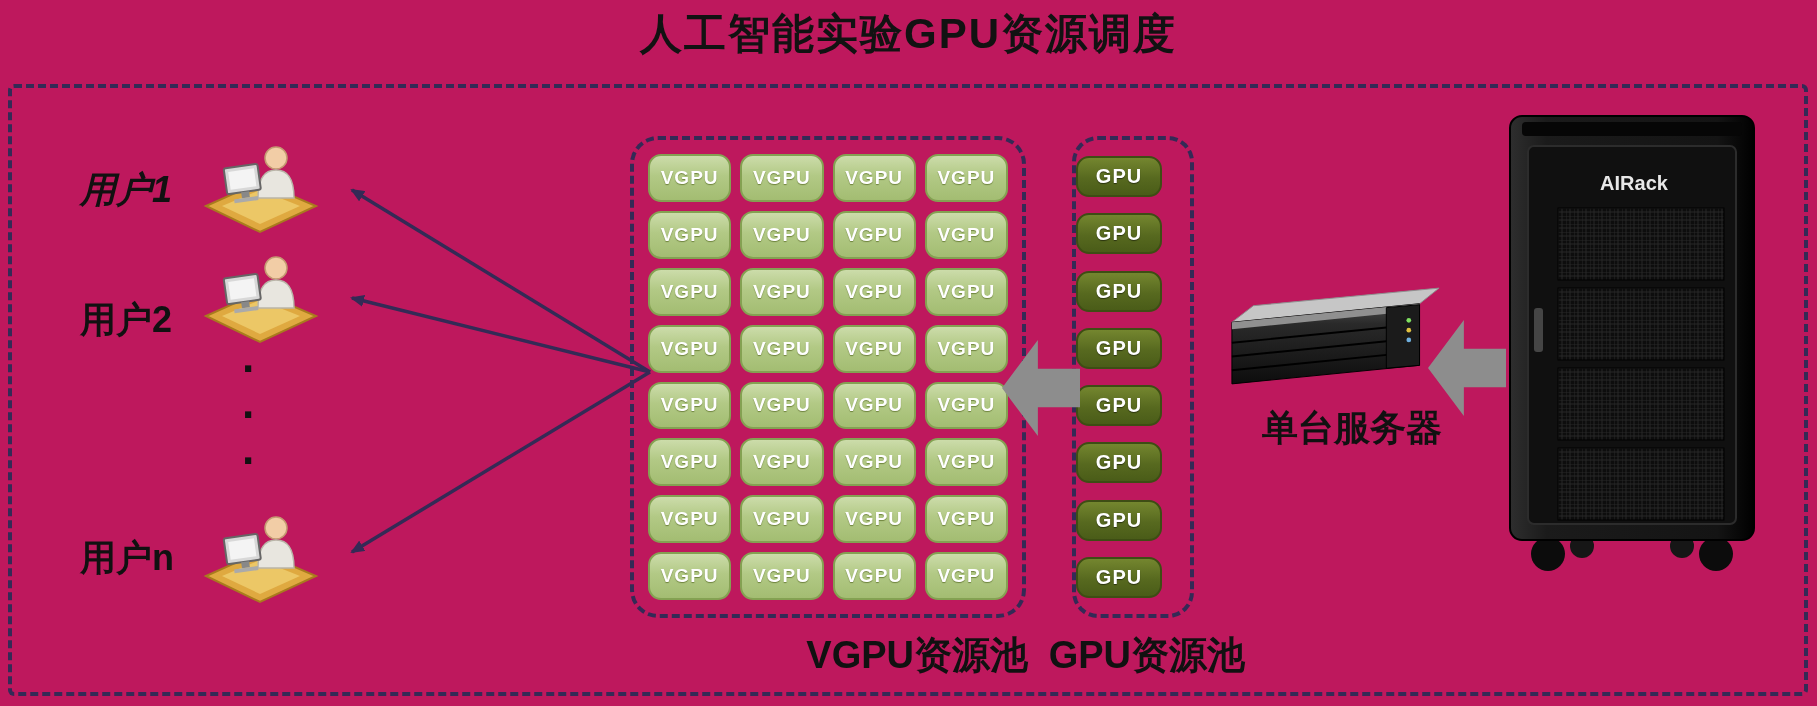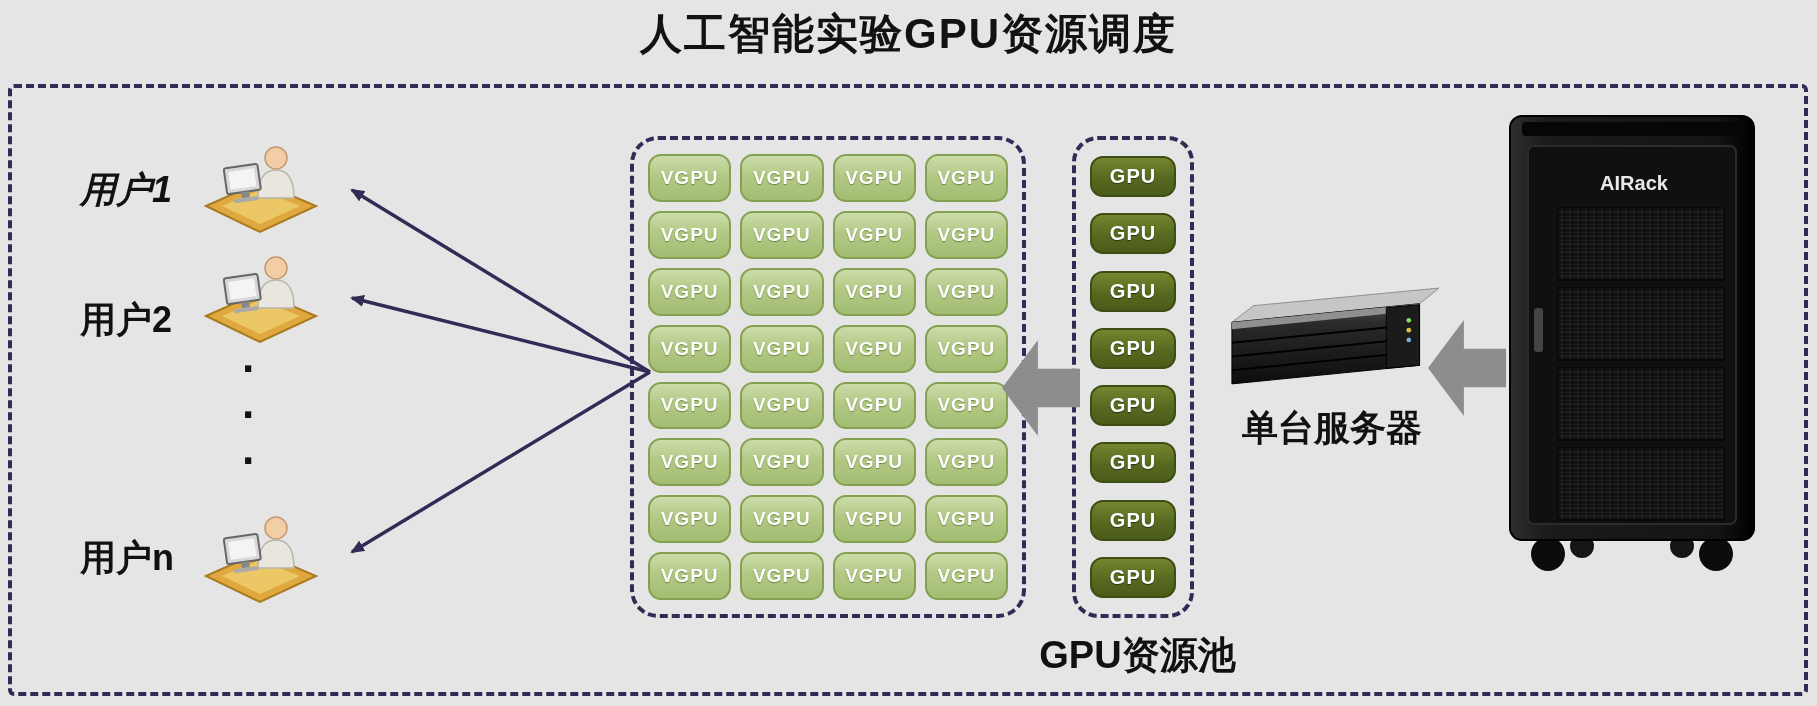--- a/index.html
+++ b/index.html
@@ -1,21 +1,21 @@
 <!DOCTYPE html>
 <html><head>
 <meta charset="utf-8">
 <style>
   * { margin: 0; padding: 0; box-sizing: border-box; }
   body { background: #ffffff; }
   #stage {
     position: relative;
     width: 1817px;
     height: 706px;
-    background: #e5e5e5;
+    background: #be185d;
     font-family: "Liberation Sans", "DejaVu Sans", sans-serif;
     overflow: hidden;
     color: #111;
   }
   #title {
     position: absolute; left: 0; top: 6px; width: 100%;
     text-align: center; font-size: 42px; font-weight: bold;
     letter-spacing: 2px; color: #121212;
   }
   #outer-border {
@@ -50,38 +50,38 @@
   .pill.vgpu {
     font-size: 19px;
     background: linear-gradient(180deg, #ccdcaa 0%, #b2c985 45%, #a3bd72 100%);
     border: 2px solid #84a152; border-radius: 13px;
     text-shadow: 0 1px 1px rgba(100,120,50,.85);
     text-align: center;
   }
   #gpu-pool {
     position: absolute; left: 1072px; top: 136px; width: 122px; height: 482px;
     border: 4px dashed #342a56; border-radius: 26px;
-    display: flex; flex-direction: column; justify-content: space-evenly; align-items: center;
+    display: flex; flex-direction: column; justify-content: space-evenly; align-items: flex-start;
   }
   .pill.gpu {
     width: 86px; height: 41px; font-size: 20px;
     background: linear-gradient(180deg, #74862f 0%, #57691f 55%, #4a5c18 100%);
     border: 2px solid #3e4d14; border-radius: 13px;
     text-shadow: 0 1px 1px rgba(0,0,0,.5);
   }
   .block-arrow {
     position: absolute; background: #8d8d8d;
     clip-path: polygon(0 50%, 46% 0, 46% 30%, 100% 30%, 100% 70%, 46% 70%, 46% 100%);
   }
   #arrow-1 { left: 1002px; top: 340px; width: 78px; height: 96px; }
   #arrow-2 { left: 1428px; top: 320px; width: 78px; height: 96px; }
 
   .pool-label {
     position: absolute; font-size: 38px; font-weight: bold;
-    color: #111; text-align: center;
+    color: #111; text-align: right;
   }
   #vgpu-pool-label { left: 628px;  top: 630px; width: 400px; }
   #gpu-pool-label  { left: 1030px; top: 630px; width: 215px; }
   #server-label    { left: 1222px; top: 404px; width: 220px; font-size: 36px; }
   #rack-label      { left: 1495px; top: 622px; width: 275px; font-size: 36px; }
 
   #server-img { position: absolute; left: 1228px; top: 278px; }
   #rack-img   { position: absolute; left: 1502px; top: 112px; }
 </style>
 </head>
@@ -190,20 +190,21 @@
       <div class="pill gpu">GPU</div>
       <div class="pill gpu">GPU</div>
       <div class="pill gpu">GPU</div>
       <div class="pill gpu">GPU</div>
       <div class="pill gpu">GPU</div>
     </div>
 
   <div id="arrow-1" class="block-arrow"></div>
   <div id="arrow-2" class="block-arrow"></div>
 
+  <div id="vgpu-pool-label" class="pool-label">VGPU资源池</div>
   <div id="gpu-pool-label" class="pool-label">GPU资源池</div>
 
   <svg id="server-img" width="215" height="115" viewBox="0 0 220 115">
     <defs>
       <linearGradient id="srv" x1="0" y1="0" x2="0" y2="1">
         <stop offset="0" stop-color="#4a4a4a"></stop>
         <stop offset="0.25" stop-color="#2a2a2a"></stop>
         <stop offset="1" stop-color="#0d0d0d"></stop>
       </linearGradient>
     </defs>

